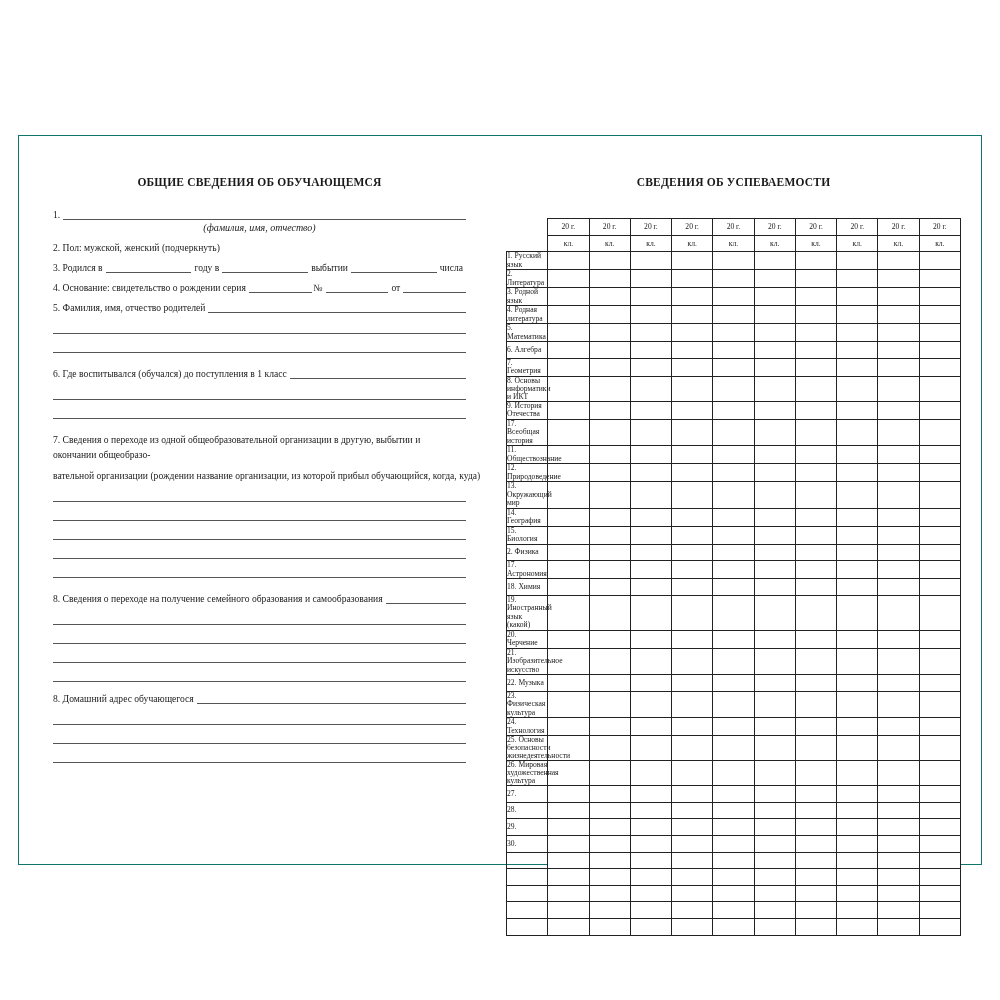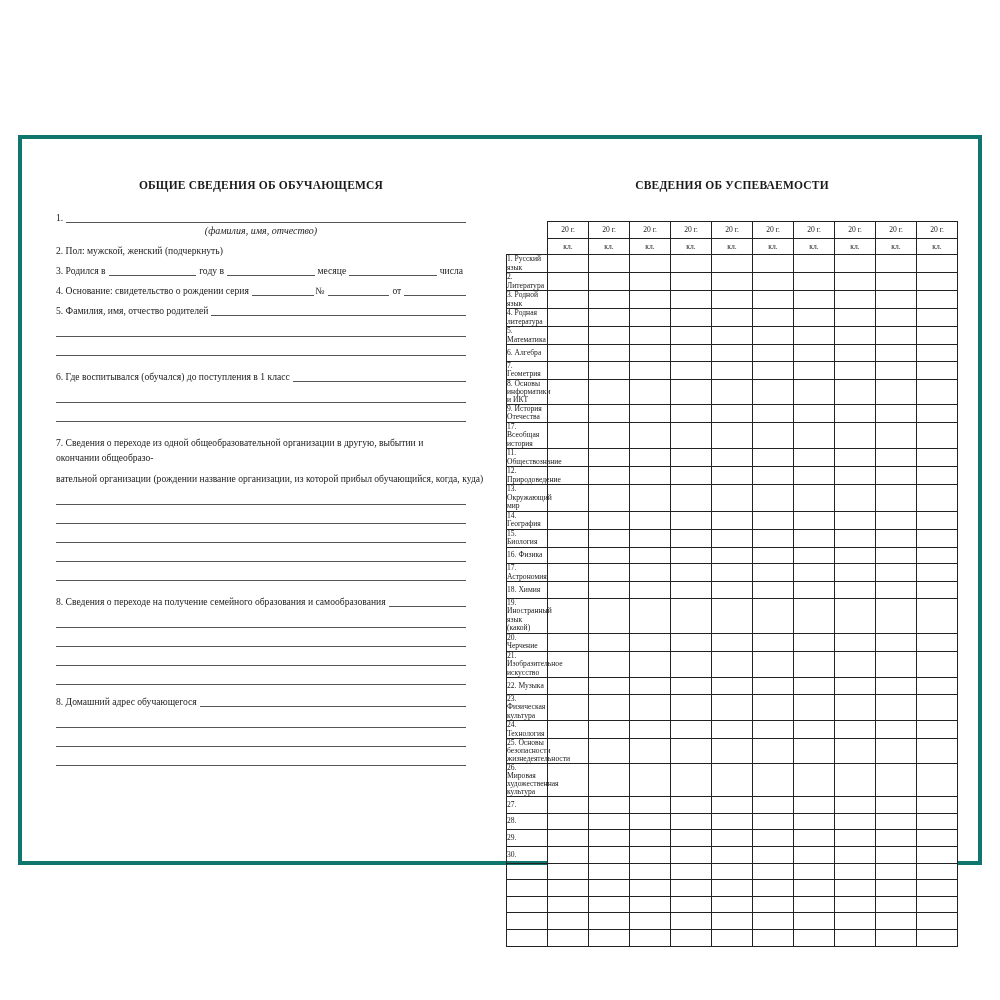--- a/index.html
+++ b/index.html
@@ -13,21 +13,21 @@
     font-family: "Liberation Serif", serif;
     color: #1a1a1a;
     overflow: hidden;
   }
   .page {
     position: absolute;
     left: 18px;
     top: 135px;
     width: 964px;
     height: 730px;
-    border: 4px solid #0f766e;
+    border: 1px solid #0f766e;
     background: #fff;
     box-sizing: border-box;
   }
   .spread {
     position: absolute;
     left: 0; top: 0;
     width: 100%;
     height: 100%;
     display: flex;
   }
@@ -145,21 +145,21 @@
       <div class="line-row">
         <span class="lbl">2. Пол: мужской, женский (подчеркнуть)</span>
       </div>
       <div class="gap-6"></div>
 
       <div class="line-row">
         <span class="lbl">3. Родился в</span>
         <span class="rule"></span>
         <span class="lbl" style="padding-left:3px">году в</span>
         <span class="rule"></span>
-        <span class="lbl" style="padding-left:3px">месяце</span>
+        <span class="lbl" style="padding-left:3px">выбытии</span>
         <span class="rule"></span>
         <span class="lbl" style="padding-left:3px">числа</span>
       </div>
       <div class="gap-6"></div>
 
       <div class="line-row">
         <span class="lbl">4. Основание: свидетельство о рождении серия</span>
         <span class="rule"></span>
         <span class="lbl" style="padding-left:2px">№</span>
         <span class="rule"></span>
@@ -439,21 +439,21 @@
               <td class="cell">&nbsp;</td>
               <td class="cell">&nbsp;</td>
               <td class="cell">&nbsp;</td>
               <td class="cell">&nbsp;</td>
               <td class="cell">&nbsp;</td>
               <td class="cell">&nbsp;</td>
               <td class="cell">&nbsp;</td>
               <td class="cell">&nbsp;</td>
             </tr>
             <tr>
-              <td class="subject">16. Физика</td>
+              <td class="subject">2. Физика</td>
               <td class="cell">&nbsp;</td>
               <td class="cell">&nbsp;</td>
               <td class="cell">&nbsp;</td>
               <td class="cell">&nbsp;</td>
               <td class="cell">&nbsp;</td>
               <td class="cell">&nbsp;</td>
               <td class="cell">&nbsp;</td>
               <td class="cell">&nbsp;</td>
               <td class="cell">&nbsp;</td>
               <td class="cell">&nbsp;</td>

